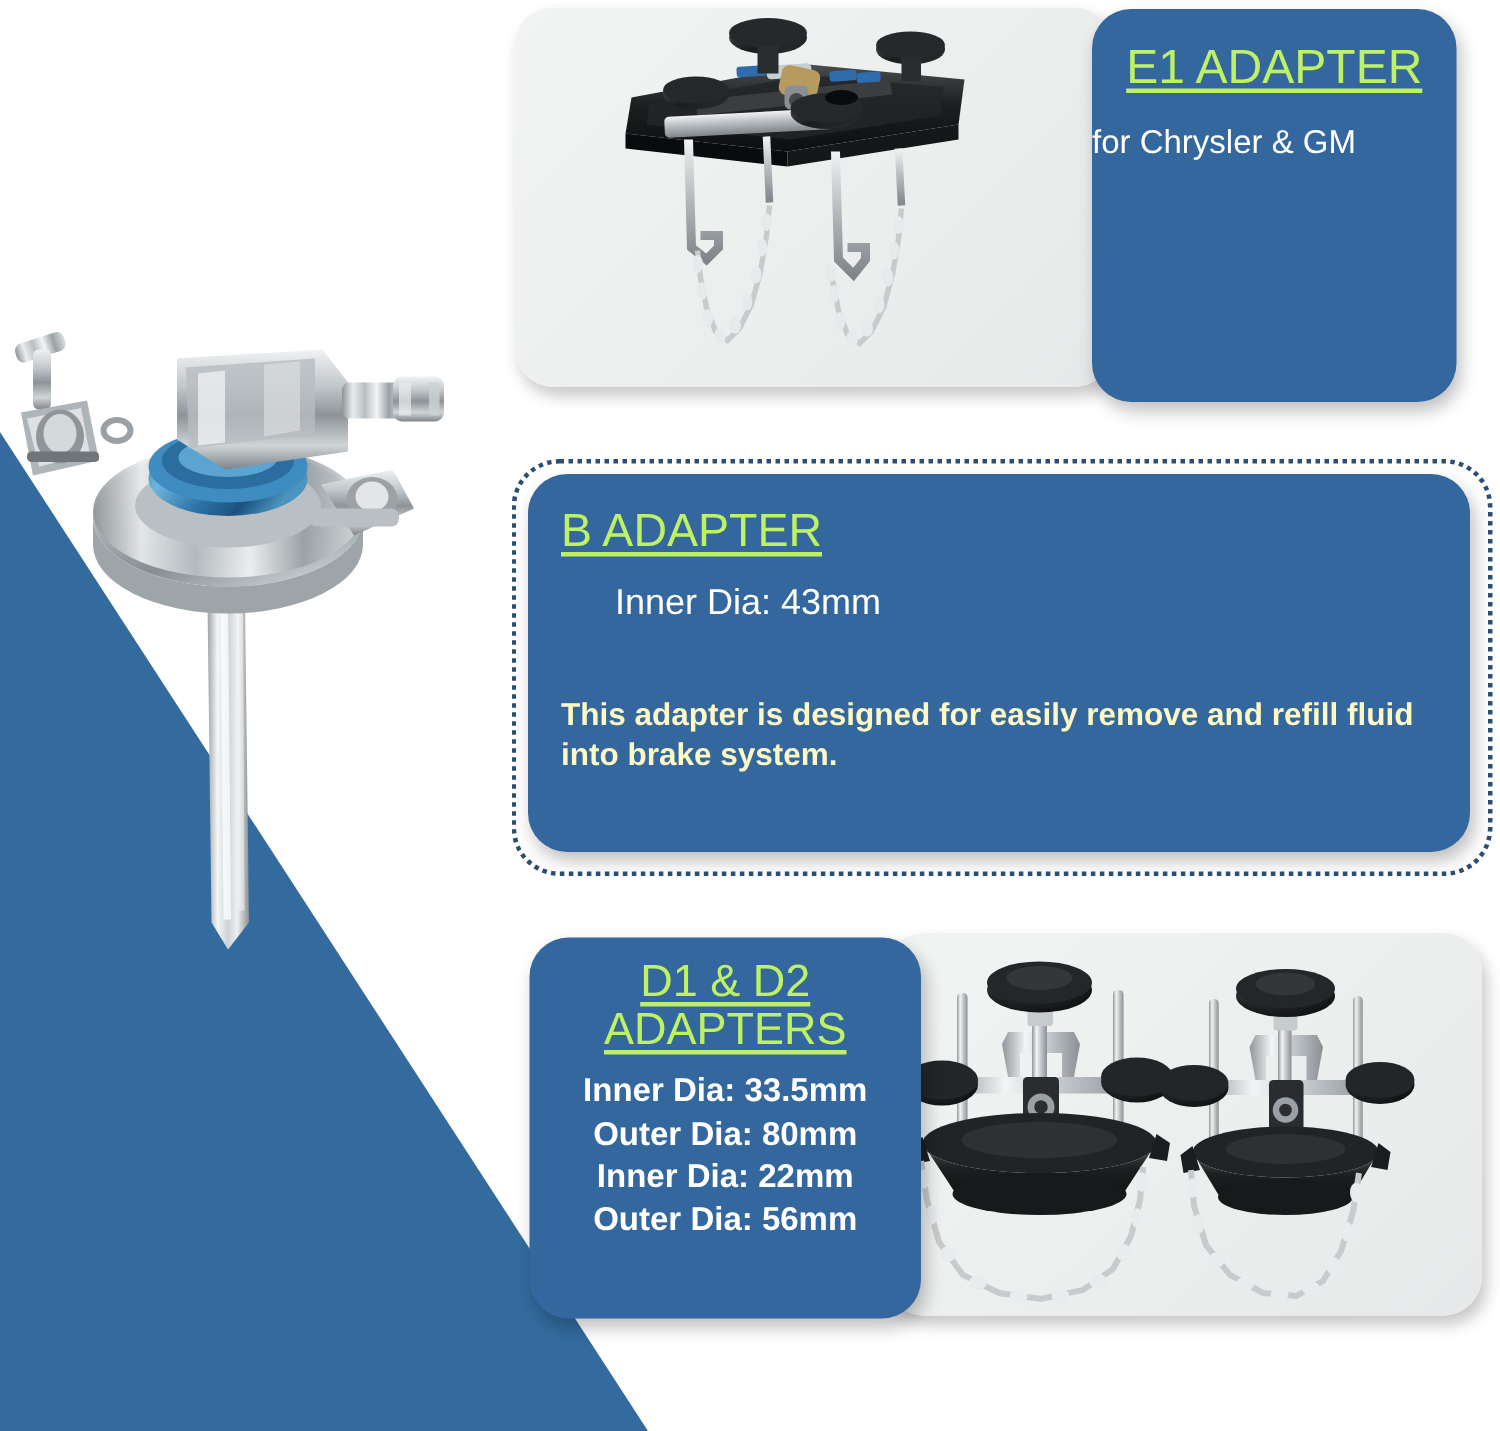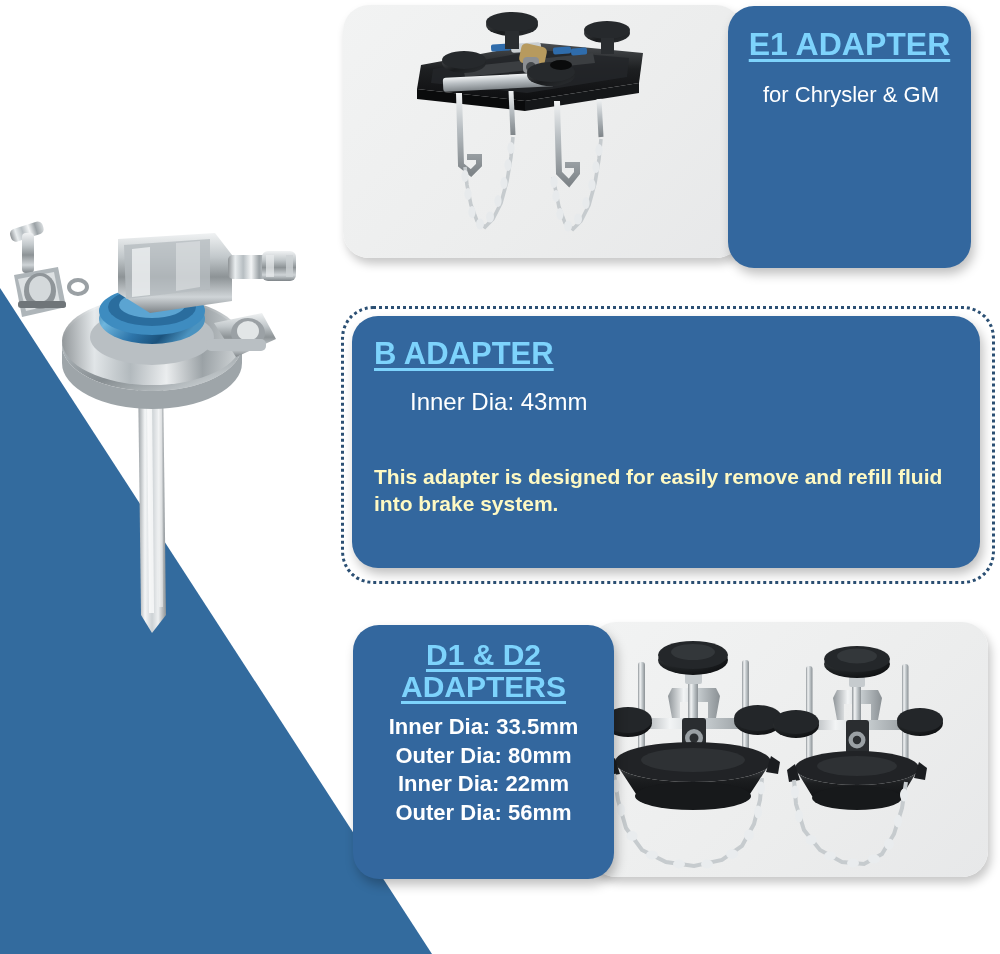--- a/index.html
+++ b/index.html
@@ -13,29 +13,29 @@
   .photo-card{position:absolute;background:#eceded;border-radius:26px;
               box-shadow:3px 6px 10px rgba(0,0,0,.22);}
   .photo-card.inner-lite{background:linear-gradient(135deg,#f2f3f3 0%,#eceded 60%,#e7e8e9 100%);}
 
   
   .blue-panel{position:absolute;background:#33679e;border-radius:26px;
               box-shadow:3px 6px 11px rgba(0,0,0,.25);
               box-sizing:border-box;color:#ffffff;}
   .dotted-wrap{position:absolute;border:3px dotted #2b4f73;border-radius:32px;}
 
-  .panel-title{font-weight:bold;color:#7dd3fc;line-height:1.02;
+  .panel-title{font-weight:normal;color:#bef264;line-height:1.02;
                text-decoration:underline;text-decoration-thickness:3px;
                text-underline-offset:4px;}
   .panel-sub{color:#ffffff;}
 
   
   #e1-panel{left:728px;top:6px;width:243px;height:262px;}
   #e1-title{position:absolute;left:0;top:22px;width:243px;text-align:center;font-size:32px;}
-  #e1-sub{position:absolute;left:0;top:76px;width:211px;text-align:right;font-size:22px;}
+  #e1-sub{position:absolute;left:0;top:76px;width:211px;text-align:left;font-size:22px;}
 
   
   #b-dotted{left:341px;top:306px;width:648px;height:272px;}
   #b-panel{left:352px;top:316px;width:628px;height:252px;}
   #b-title{position:absolute;left:22px;top:22px;font-size:31px;}
   .b-line{position:absolute;left:22px;color:#fff;font-size:24px;}
   #b-l1{top:72px;margin-left:36px;}
   #b-l2{top:110px;}
   #b-body{position:absolute;left:22px;top:148px;width:584px;font-size:21px;
           font-weight:bold;line-height:1.28;color:#fef9c3;}

